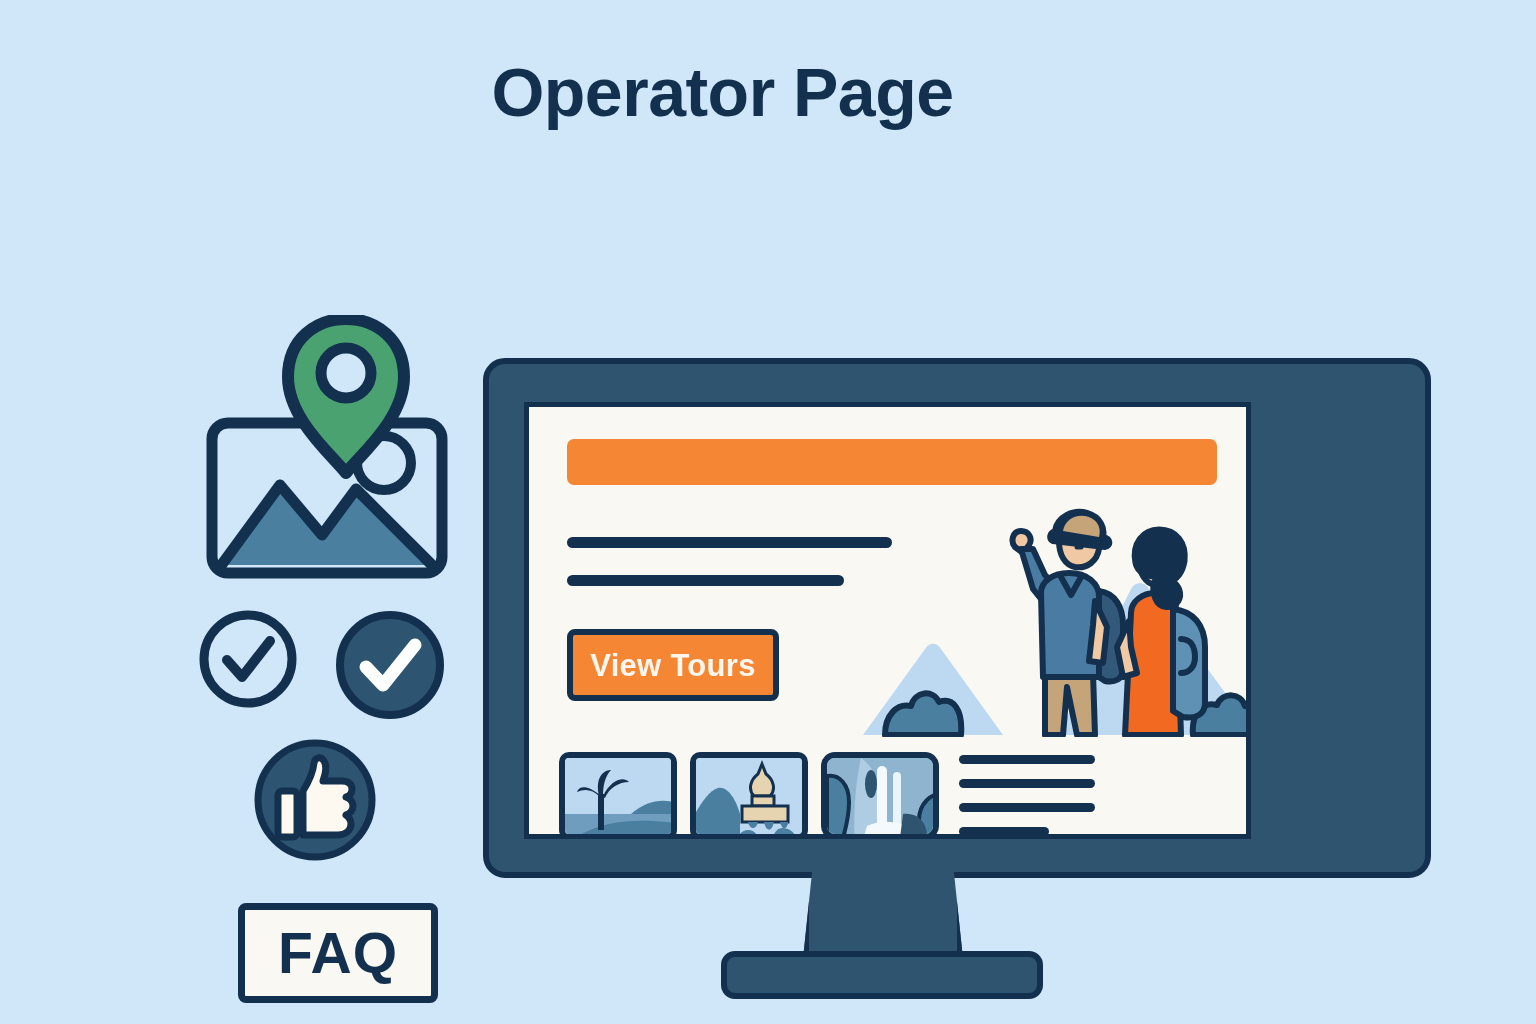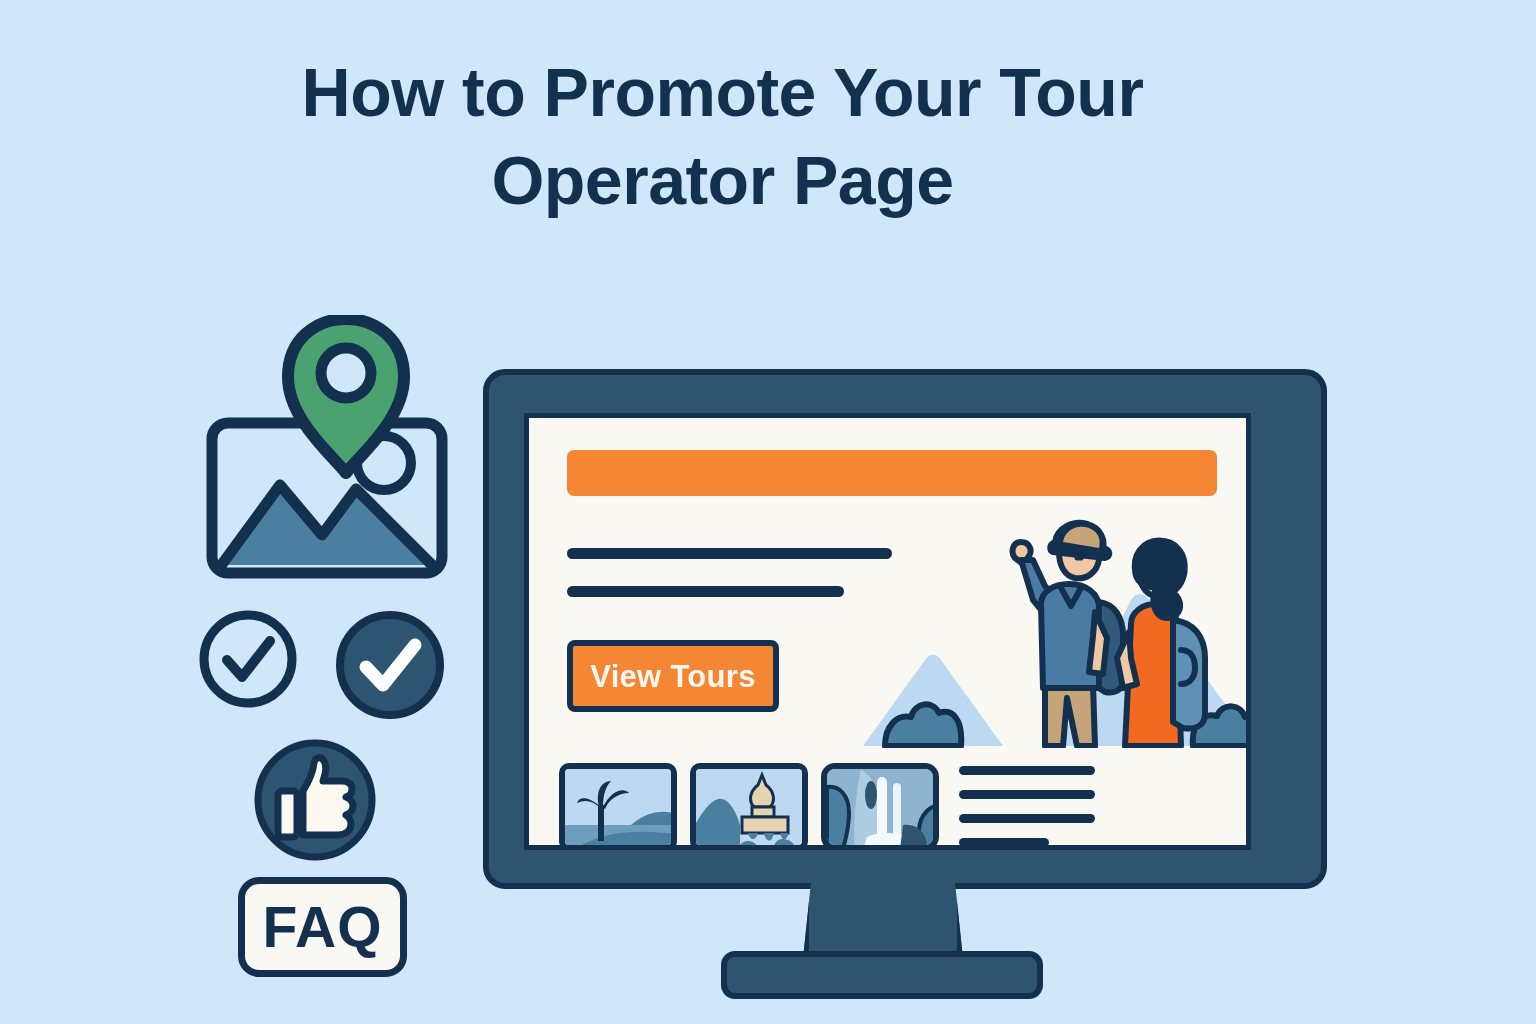--- a/index.html
+++ b/index.html
@@ -82,26 +82,26 @@
     position: absolute;
     left: 60px;
     top: 420px;
     width: 130px;
     height: 130px;
   }
 
   .faq-box {
     position: absolute;
     left: 48px;
-    top: 562px;
-    width: 169px;
+    top: 588px;
+    width: 200px;
     height: 100px;
     background: #faf8f3;
     border: 7px solid #13304f;
-    border-radius: 21px;
+    border-radius: 8px;
     box-sizing: border-box;
     display: flex;
     align-items: center;
     justify-content: center;
   }
   .faq-box .faq-text {
     color: #13304f;
     font-size: 57px;
     font-weight: bold;
     letter-spacing: 1px;
@@ -113,22 +113,22 @@
   #monitor {
     position: absolute;
     left: 483px;
     top: 353px;
     width: 800px;
     height: 640px;
   }
   .monitor-frame {
     position: absolute;
     left: 0;
-    top: 16px;
-    width: 844px;
+    top: 5px;
+    width: 948px;
     height: 520px;
     background: #2e5470;
     border: 6px solid #14304f;
     border-radius: 22px;
     box-sizing: border-box;
   }
   .monitor-screen {
     position: absolute;
     left: 35px;
     top: 38px;
@@ -256,21 +256,20 @@
   .sl-3 { top: 72px; width: 90px; }
 
   svg { display: block; }
 </style>
 </head>
 <body>
 
 <div id="stage">
 
   <div id="title-block">
-    <span class="tl">How to Promote Your Tour</span>
     <span class="tl">Operator Page</span>
   </div>
 
   <div id="icon-column">
 
     <div class="img-pin-icon">
       <svg viewBox="0 0 250 270" width="250" height="270">
 
         <rect x="10" y="108" width="230" height="150" rx="16" ry="16" fill="#cfe7f8" stroke="#13304f" stroke-width="11"></rect>
 

